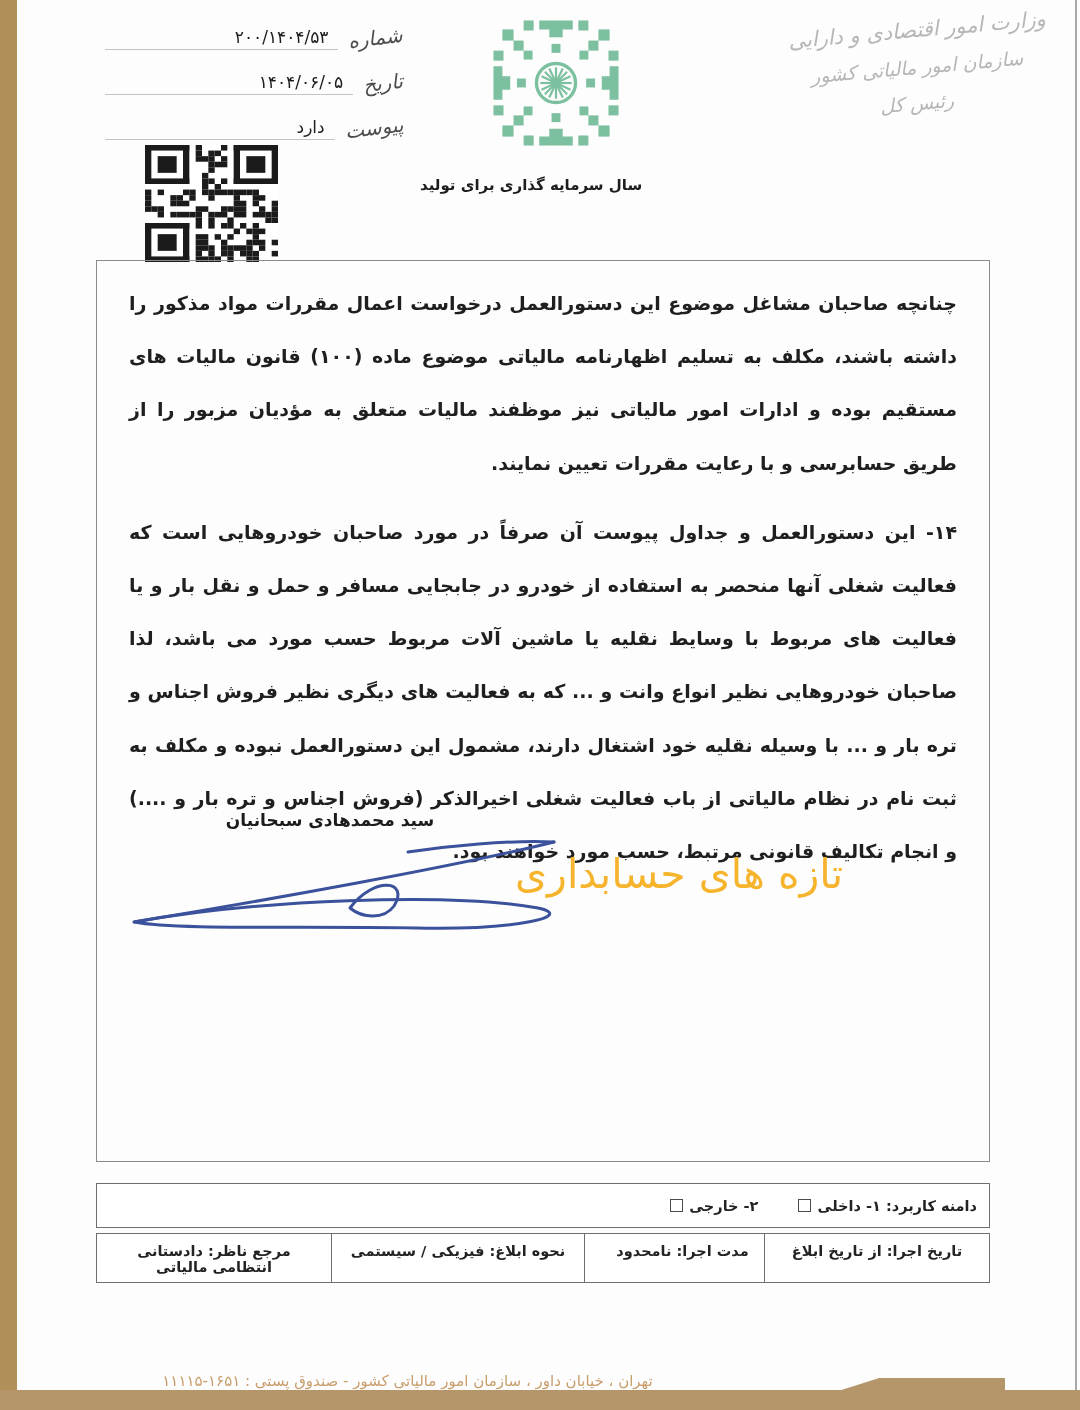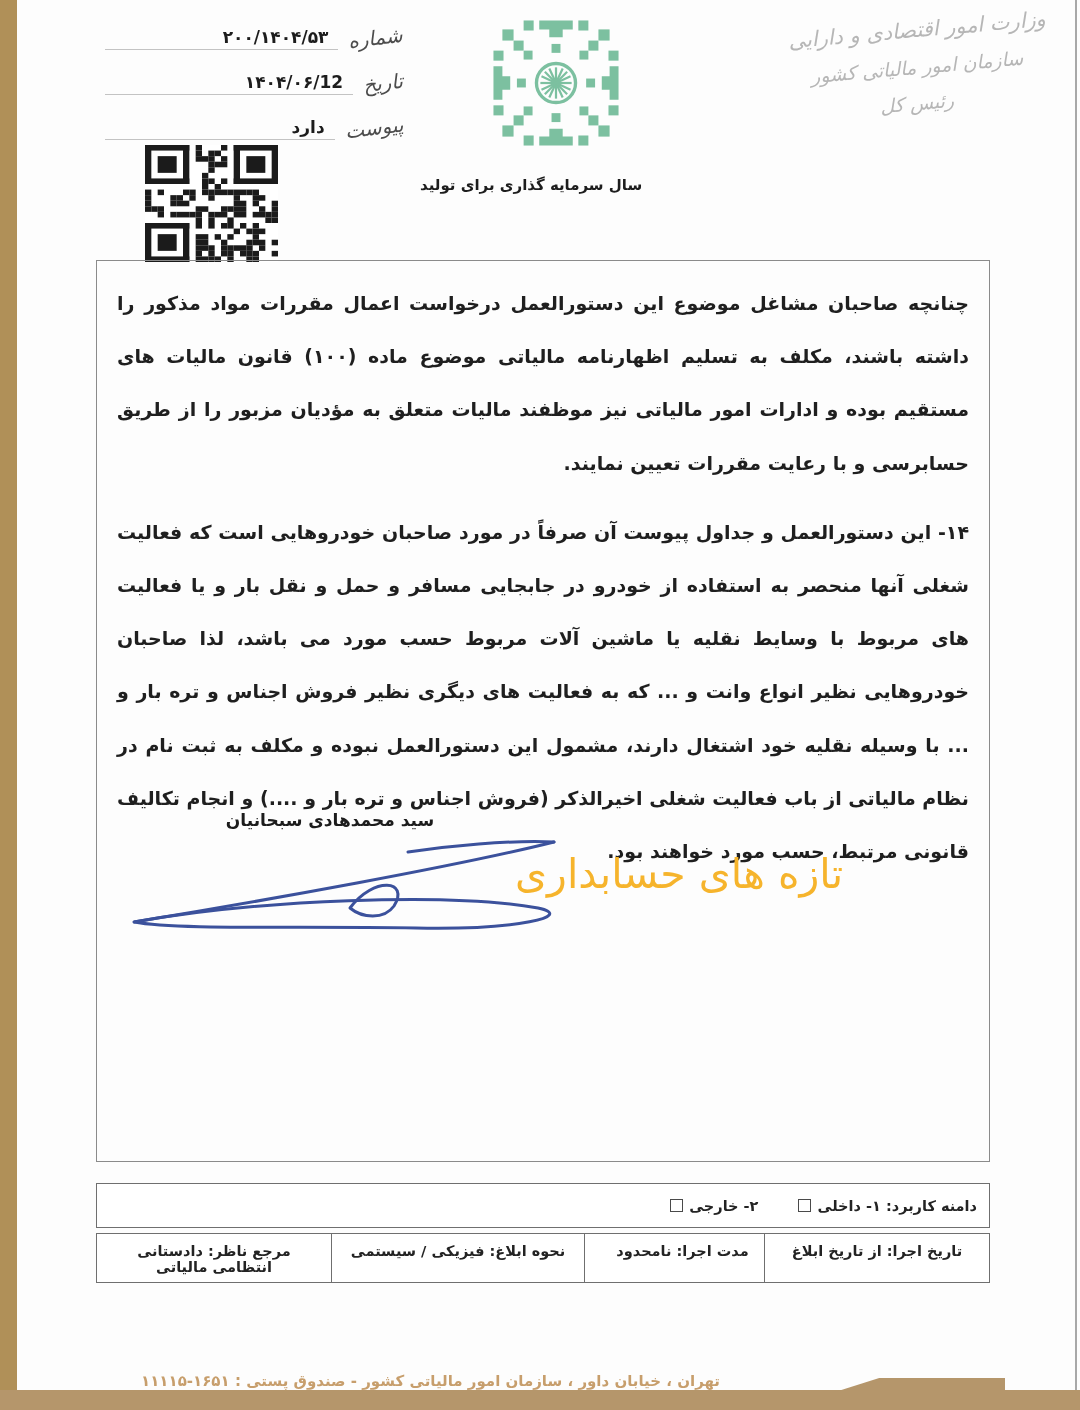--- a/index.html
+++ b/index.html
@@ -22,33 +22,33 @@
   .lh1 { font-size:21px; }
   .lh2 { font-size:19px; margin-top:6px; }
   .lh3 { font-size:19px; margin-top:8px; }
 
   
   .meta { position:absolute; left:105px; top:26px; width:298px; direction:rtl; }
   .meta-row { display:flex; align-items:flex-end; margin-bottom:21px; }
   .meta-label { font-style:italic; color:#4c4c4c; font-size:20px; margin-left:10px;
                 transform:rotate(-7deg); display:inline-block; white-space:nowrap; }
   .meta-value { flex:1; border-bottom:1.5px solid #c3c3c3; 
-                font-weight:700; font-size:17px; color:#1c1c1c; padding:0 10px 2px 0; white-space:nowrap; }
+                font-weight:400; font-size:17px; color:#1c1c1c; padding:0 10px 2px 0; white-space:nowrap; }
 
   
   .emblem { position:absolute; left:478px; top:16px; width:156px; height:134px; }
   .slogan { position:absolute; left:420px; top:176px; width:300px; text-align:left;
             font-weight:700; font-size:15px; color:#1d1d1d; direction:rtl; }
 
   
   .qr { position:absolute; left:145px; top:145px; width:133px; height:117px; background:#fff; }
 
   
   .main-box { position:absolute; left:96px; top:260px; width:894px; height:902px;
-              border:1.5px solid #8b8b8b; background:transparent; padding:16px 20px; }
+              border:1.5px solid #8b8b8b; background:transparent; padding:16px 32px; }
   .body-text { direction:rtl; text-align:justify; font-size:19px; font-weight:700;
                color:#1f1f1f; line-height:2.8; }
   .body-text.p2 { margin-top:16px; }
 
   
   .sig-block { position:absolute; left:160px; top:780px; width:340px; text-align:center;
                direction:rtl; font-weight:700; font-size:17px; color:#1c1c1c; line-height:1.9;margin-top:24px; }
   .sig-svg { position:absolute; left:118px; top:818px; width:446px; height:118px; }
 
   
@@ -63,22 +63,22 @@
   .tbl .cell:last-child { border-left:none; }
   .row1 { left:96px; top:1183px; width:894px; height:45px; }
   .row2 { left:96px; top:1233px; width:894px; height:50px; }
   .row2 .cell { align-items:flex-start; padding-top:9px; }
   .cell.scope { justify-content:flex-start; }
   .checkbox { display:inline-block; width:13px; height:13px; border:1.5px solid #4a4a4a;
               background:#fff; margin:0 6px; vertical-align:-2px; }
   .scope-gap { display:inline-block; width:34px; }
 
   
-  .footer-address { position:absolute; left:95px; top:1372px; width:625px; text-align:right;
-                    direction:rtl; color:#c79e6c; font-size:15px; font-weight:700; white-space:nowrap; }
+  .footer-address { position:absolute; left:95px; top:1372px; width:625px; text-align:center;
+                    direction:rtl; color:#c79e6c; font-size:15px; font-weight:400; white-space:nowrap; }
 </style>
 </head>
 <body>
 
 <div class="page">
 
   <div class="edge-left"></div>
   <div class="edge-right"></div>
   <div class="edge-bottom"></div>
   <div class="edge-wedge"></div>
@@ -89,21 +89,21 @@
     <div class="lh3">رئیس کل</div>
   </div>
 
   <div class="meta">
     <div class="meta-row">
       <span class="meta-label">شماره</span>
       <span class="meta-value">۲۰۰/۱۴۰۴/۵۳</span>
     </div>
     <div class="meta-row">
       <span class="meta-label">تاریخ</span>
-      <span class="meta-value">۱۴۰۴/۰۶/12</span>
+      <span class="meta-value">۱۴۰۴/۰۶/۰۵</span>
     </div>
     <div class="meta-row">
       <span class="meta-label">پیوست</span>
       <span class="meta-value">دارد</span>
     </div>
   </div>
 
   <svg class="emblem" viewBox="0 0 120 120">
     <g fill="#7cc0a0" stroke="none">
       <g id="em-q">

